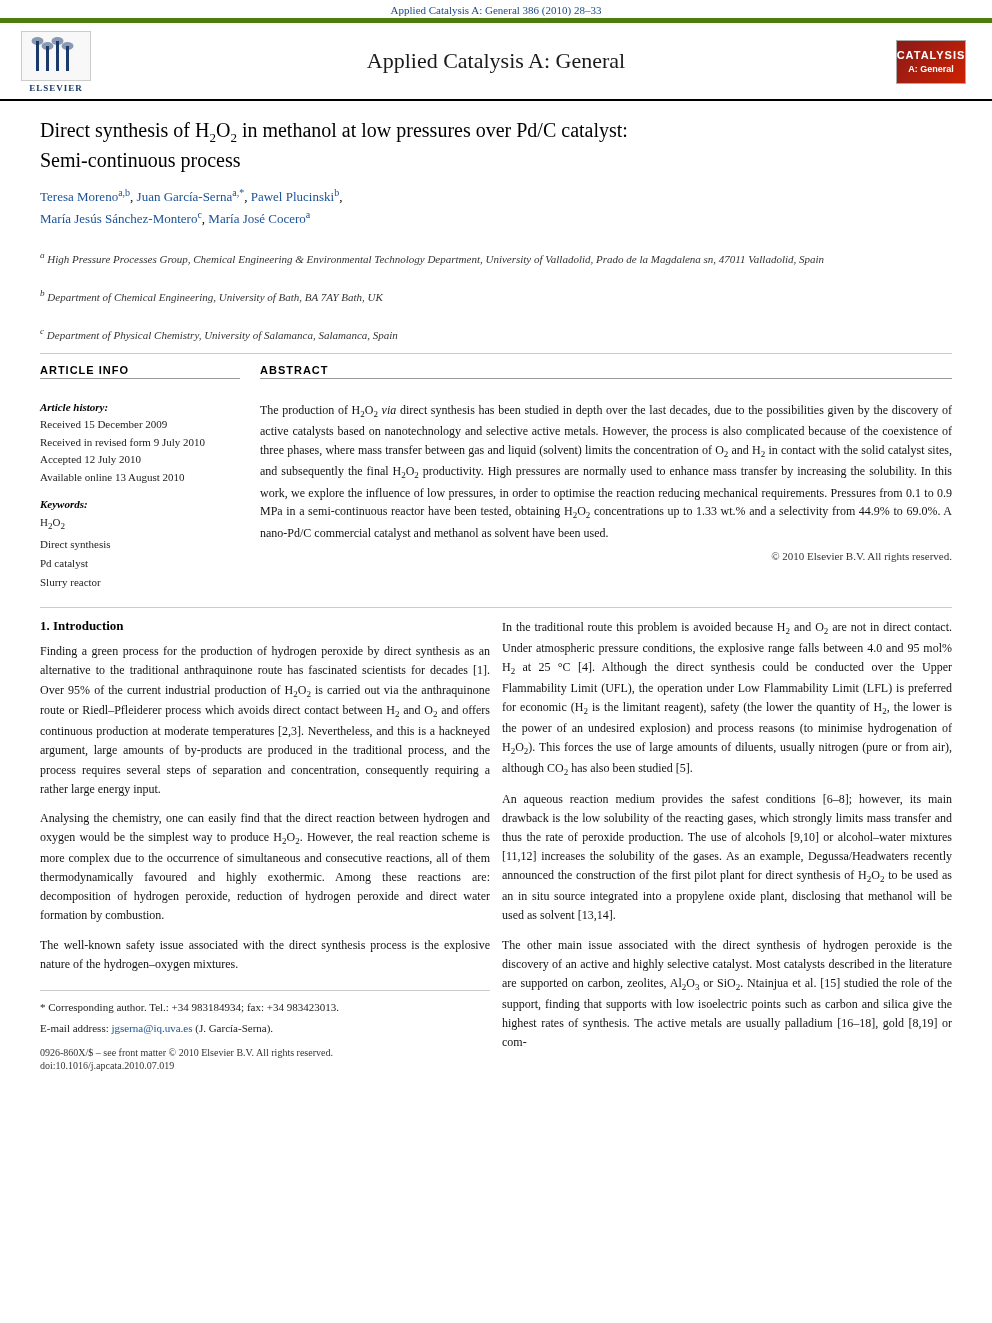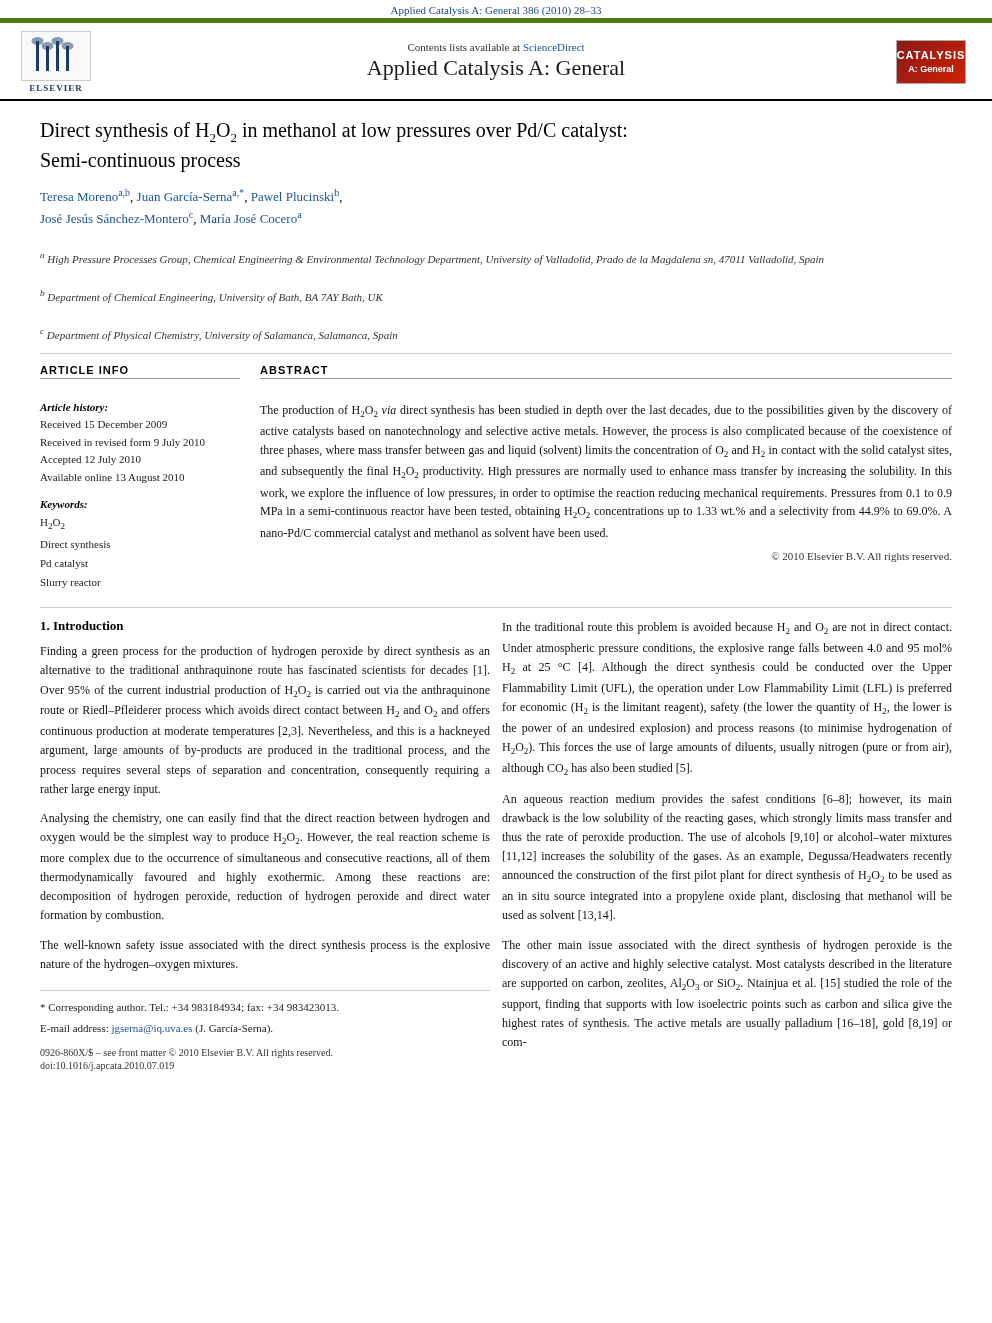--- a/index.html
+++ b/index.html
@@ -296,24 +296,20 @@
         <ellipse cx="11.5" cy="5" rx="6" ry="4" fill="#1a3a6b" opacity="0.5"></ellipse>
         <ellipse cx="21.5" cy="10" rx="6" ry="4" fill="#1a3a6b" opacity="0.5"></ellipse>
         <ellipse cx="31.5" cy="5" rx="6" ry="4" fill="#1a3a6b" opacity="0.5"></ellipse>
         <ellipse cx="41.5" cy="10" rx="6" ry="4" fill="#1a3a6b" opacity="0.5"></ellipse>
       </svg>
     </div>
     <div class="elsevier-text">ELSEVIER</div>
   </div>
 
   <div class="journal-header-center">
-    <div class="journal-contents-line">
-      <span>Contents lists available at</span>
-      <span class="sciencedirect-link" style="cursor:pointer;">ScienceDirect</span>
-    </div>
     <div class="journal-title-main">Applied Catalysis A: General</div>
   </div>
 
   <div style="width:80px;">
     <div class="catalysis-logo-box">
       <div class="catalysis-logo-text">
         <div style="font-size:11px; letter-spacing:1px;">CATALYSIS</div>
         <div style="font-size:9px; margin-top:2px;">A: General</div>
       </div>
     </div>
@@ -324,21 +320,21 @@
 
   <div class="article-title">
     <span>Direct synthesis of H</span><sub>2</sub><span>O</span><sub>2</sub><span> in methanol at low pressures over Pd/C catalyst:</span><br>
     <span>Semi-continuous process</span>
   </div>
 
   <div class="authors">
     <span class="author-name">Teresa Moreno</span><sup>a,b</sup>,
     <span class="author-name">Juan García-Serna</span><sup>a,*</sup>,
     <span class="author-name">Pawel Plucinski</span><sup>b</sup>,<br>
-    <span class="author-name">José Jesús Sánchez-Montero</span><sup>c</sup>,
+    <span class="author-name">María Jesús Sánchez-Montero</span><sup>c</sup>,
     <span class="author-name">María José Cocero</span><sup>a</sup>
   </div>
 
   <div class="affiliations">
     <div class="affiliation-line"><sup>a</sup> High Pressure Processes Group, Chemical Engineering &amp; Environmental Technology Department, University of Valladolid, Prado de la Magdalena sn, 47011 Valladolid, Spain</div>
     <div class="affiliation-line"><sup>b</sup> Department of Chemical Engineering, University of Bath, BA 7AY Bath, UK</div>
     <div class="affiliation-line"><sup>c</sup> Department of Physical Chemistry, University of Salamanca, Salamanca, Spain</div>
   </div>
 
   <hr class="divider-line">

